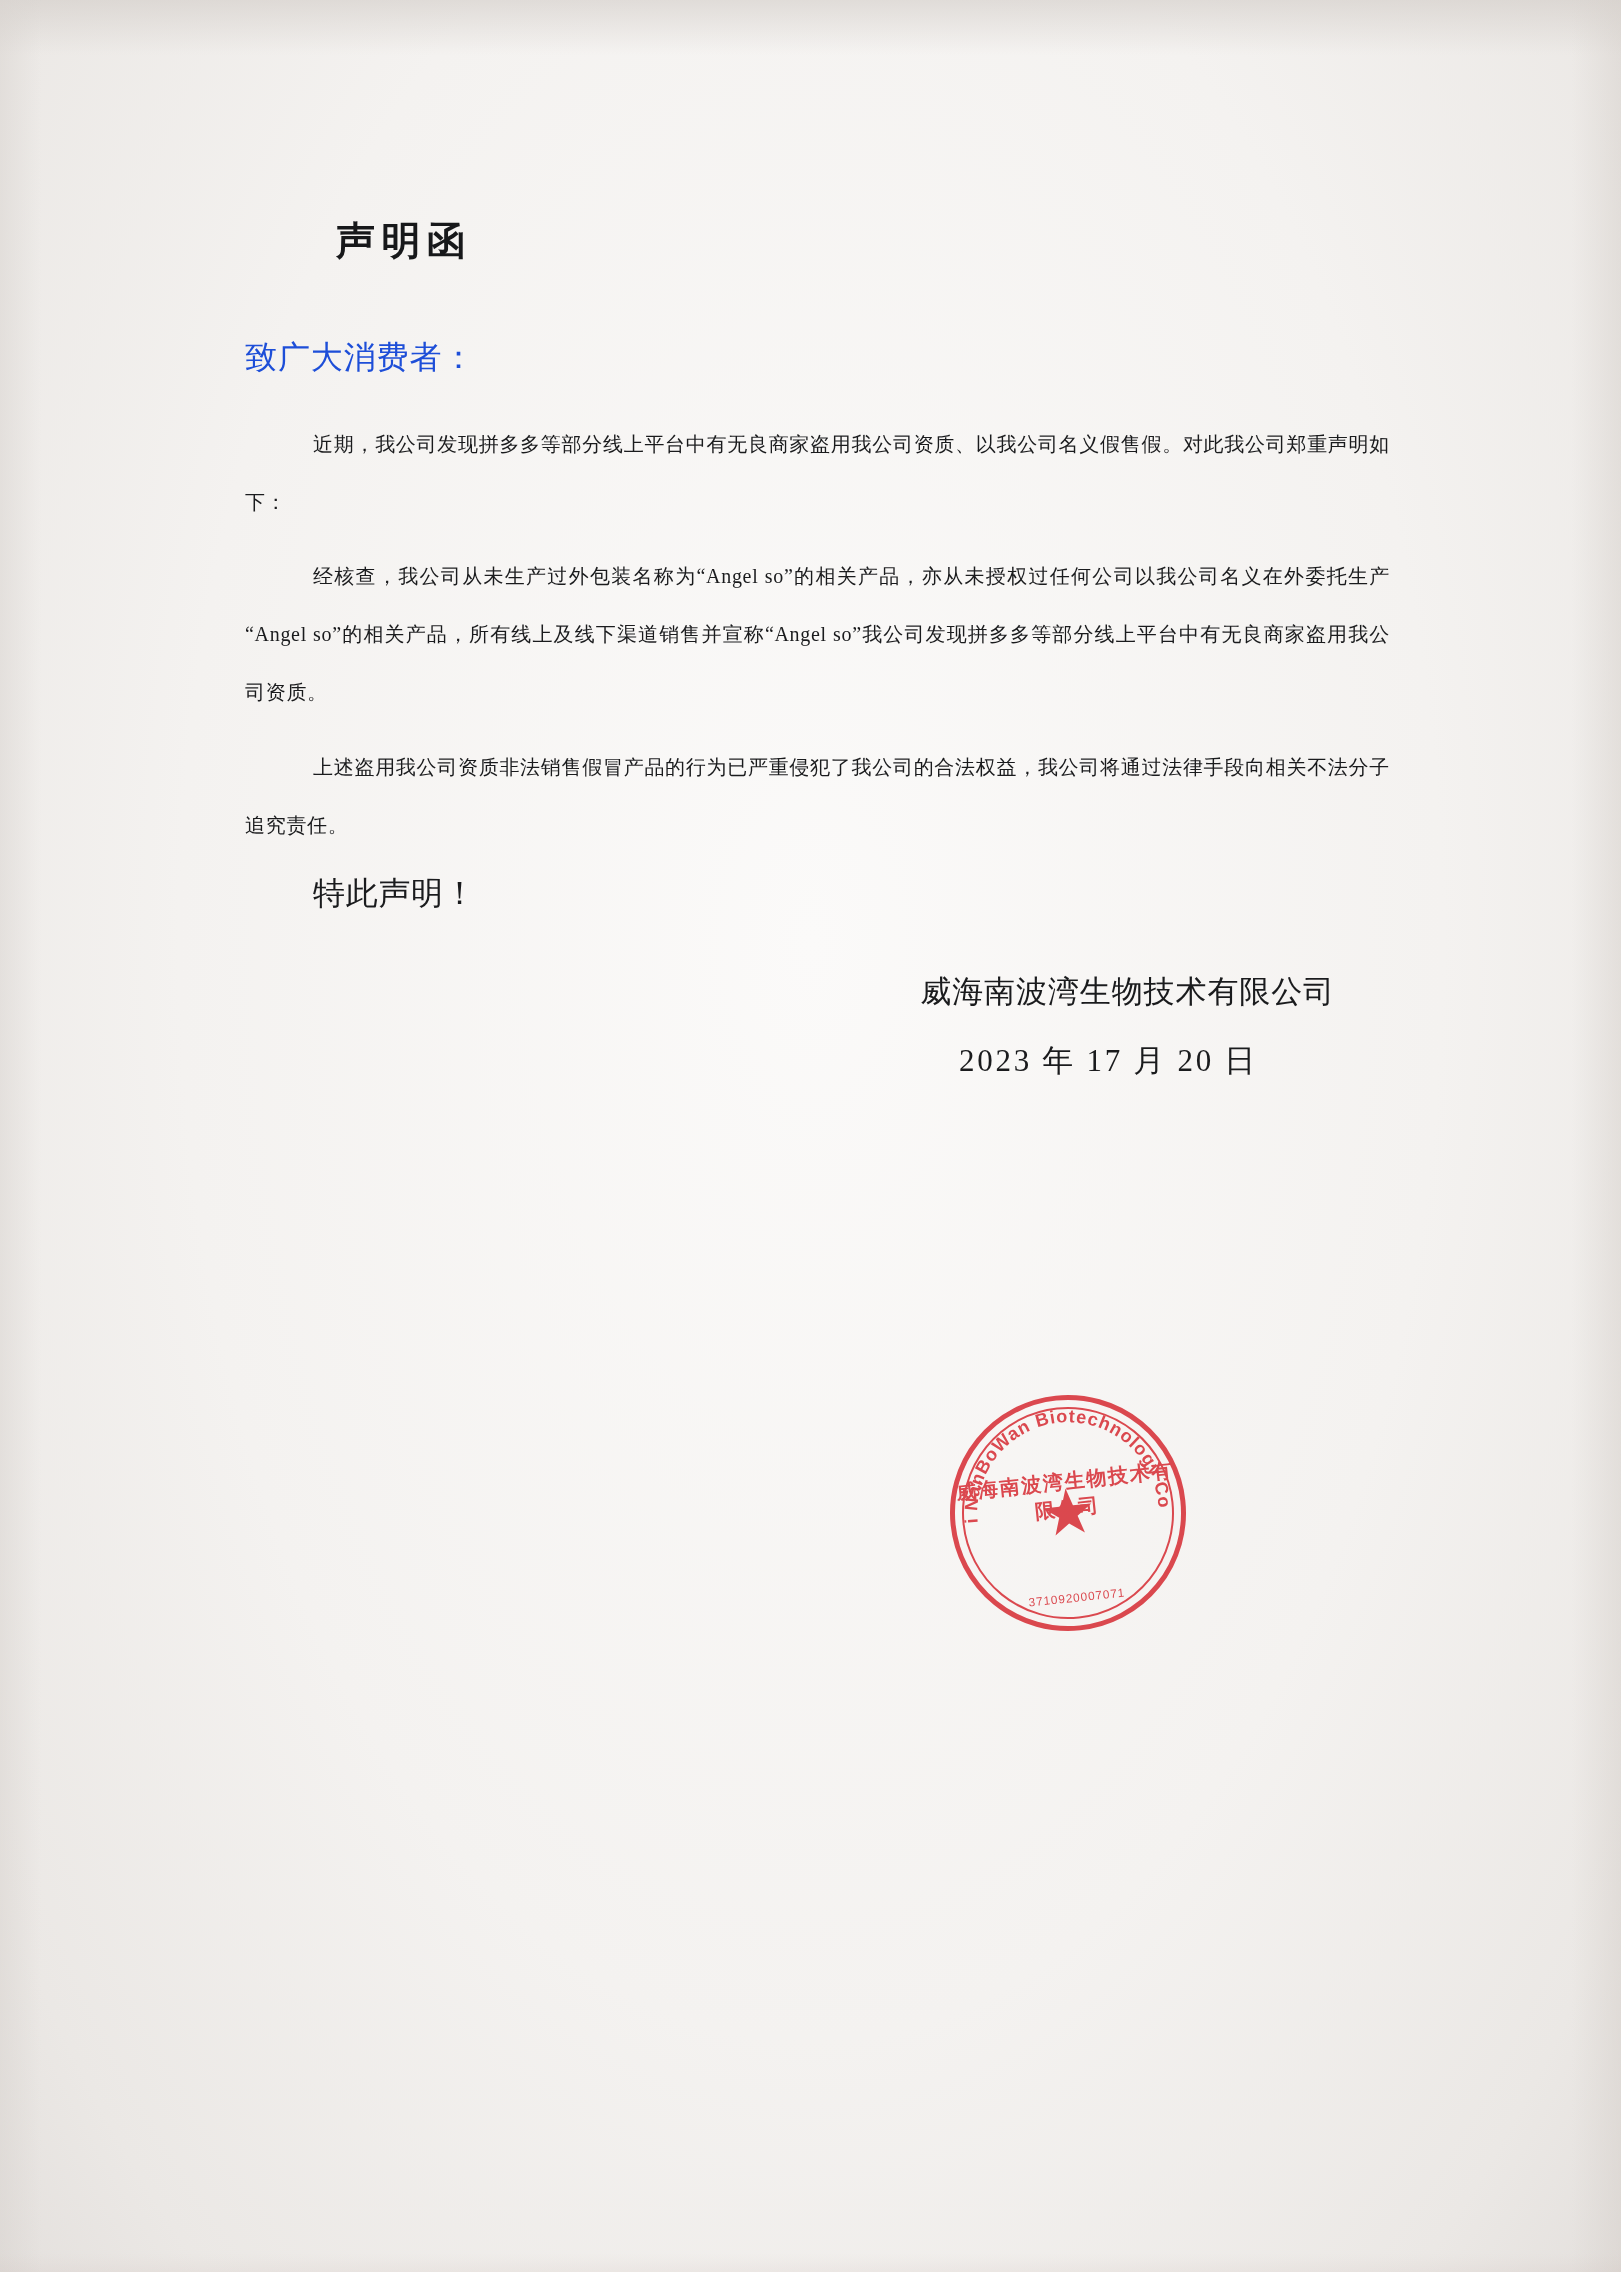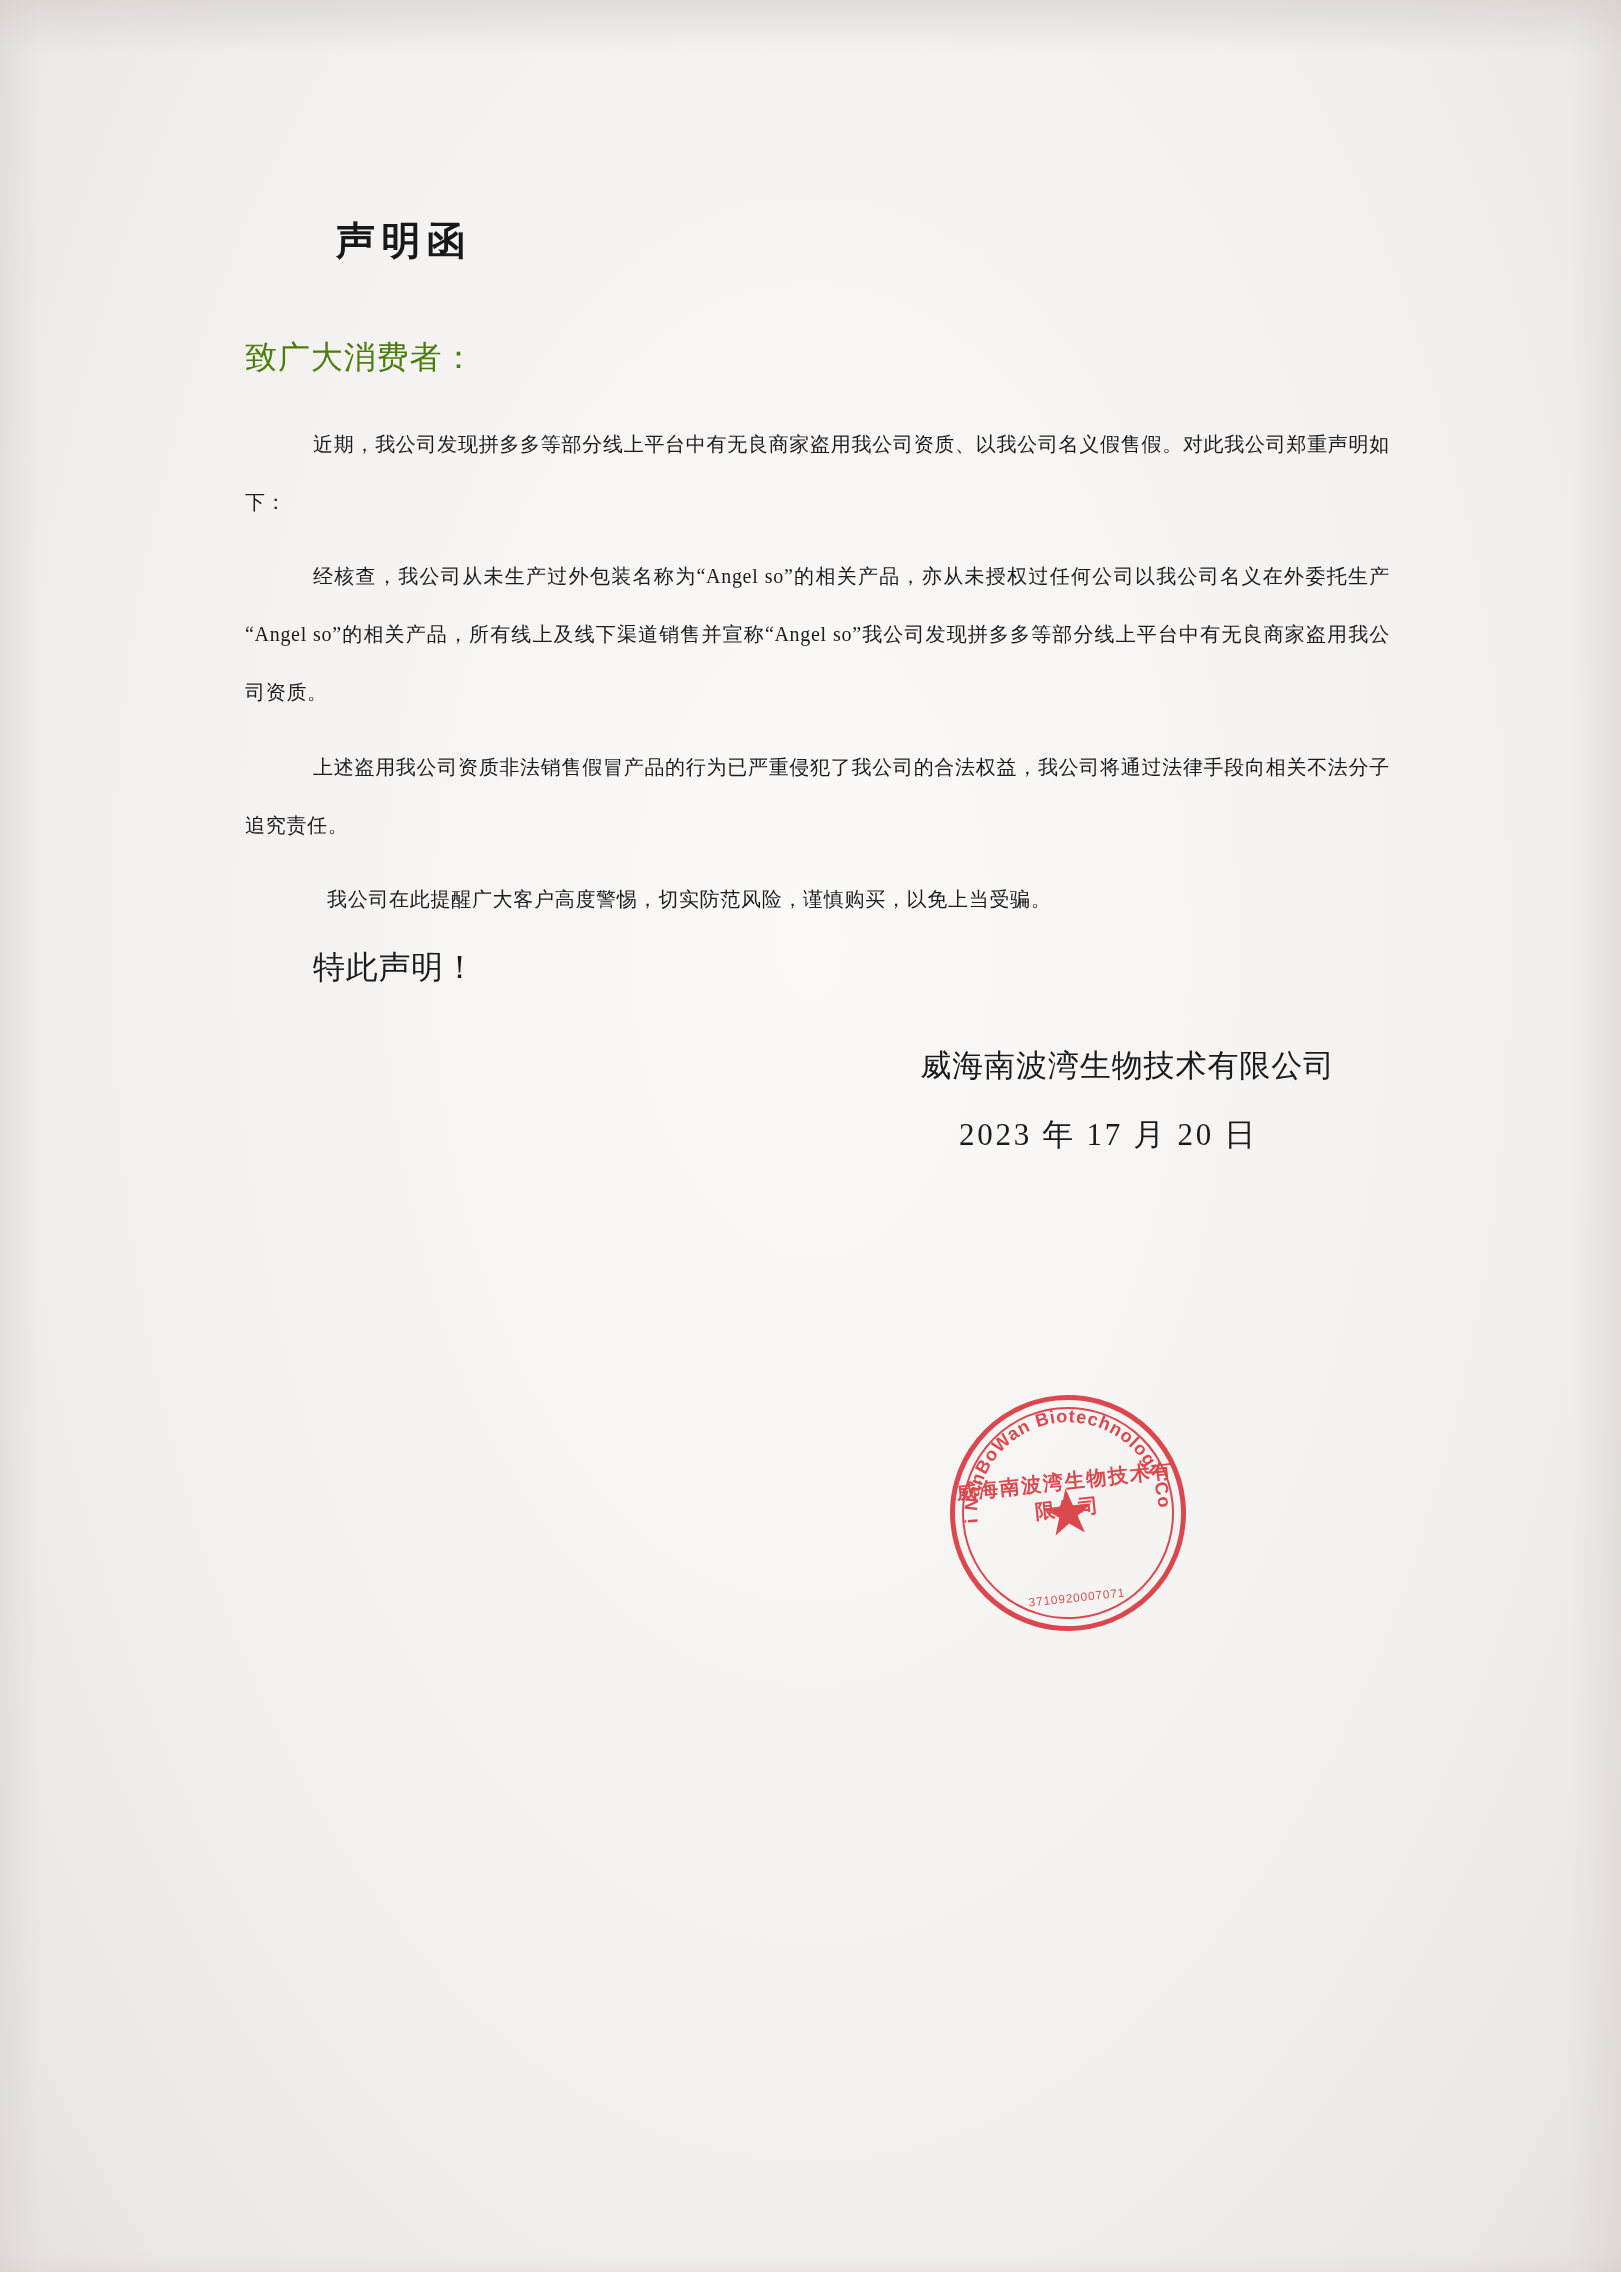--- a/index.html
+++ b/index.html
@@ -60,21 +60,21 @@
     font-size: 39px;
     letter-spacing: 6.4px;
     color: #17181a;
     font-weight: 600;
     margin: 0 0 68px 0;
     padding-left: 91px;
     font-family: "Liberation Serif", "DejaVu Serif", serif;
   }
   .salutation {
     font-size: 32px;
-    color: #4d7c0f;
+    color: #1d4ed8;
     margin: 0 0 35px 0;
     letter-spacing: 0.9px;
   }
   p.para {
     font-size: 20px;
     line-height: 58px;
     color: #1a1b1d;
     margin: 0 0 16.4px 0;
     text-indent: 68px;
     letter-spacing: 0.7px;
@@ -184,21 +184,20 @@
   <div class="edge-bottom"></div>
 
   <div class="content">
     <h1 class="doc-title">声明函</h1>
 
     <div class="salutation">致广大消费者：</div>
 
     <p class="para">近期，我公司发现拼多多等部分线上平台中有无良商家盗用我公司资质、以我公司名义假售假。对此我公司郑重声明如下：</p>
     <p class="para">经核查，我公司从未生产过外包装名称为“Angel so”的相关产品，亦从未授权过任何公司以我公司名义在外委托生产“Angel so”的相关产品，所有线上及线下渠道销售并宣称“Angel so”我公司发现拼多多等部分线上平台中有无良商家盗用我公司资质。</p>
     <p class="para">上述盗用我公司资质非法销售假冒产品的行为已严重侵犯了我公司的合法权益，我公司将通过法律手段向相关不法分子追究责任。</p>
-    <p class="para wide-indent">我公司在此提醒广大客户高度警惕，切实防范风险，谨慎购买，以免上当受骗。</p>
 
     <div class="closing">特此声明！</div>
 
     <div class="signature-block">
       <div class="company">威海南波湾生物技术有限公司</div>
       <div class="date">2023 年 17 月  20 日</div>
     </div>
   </div>
 
   <div class="seal">

